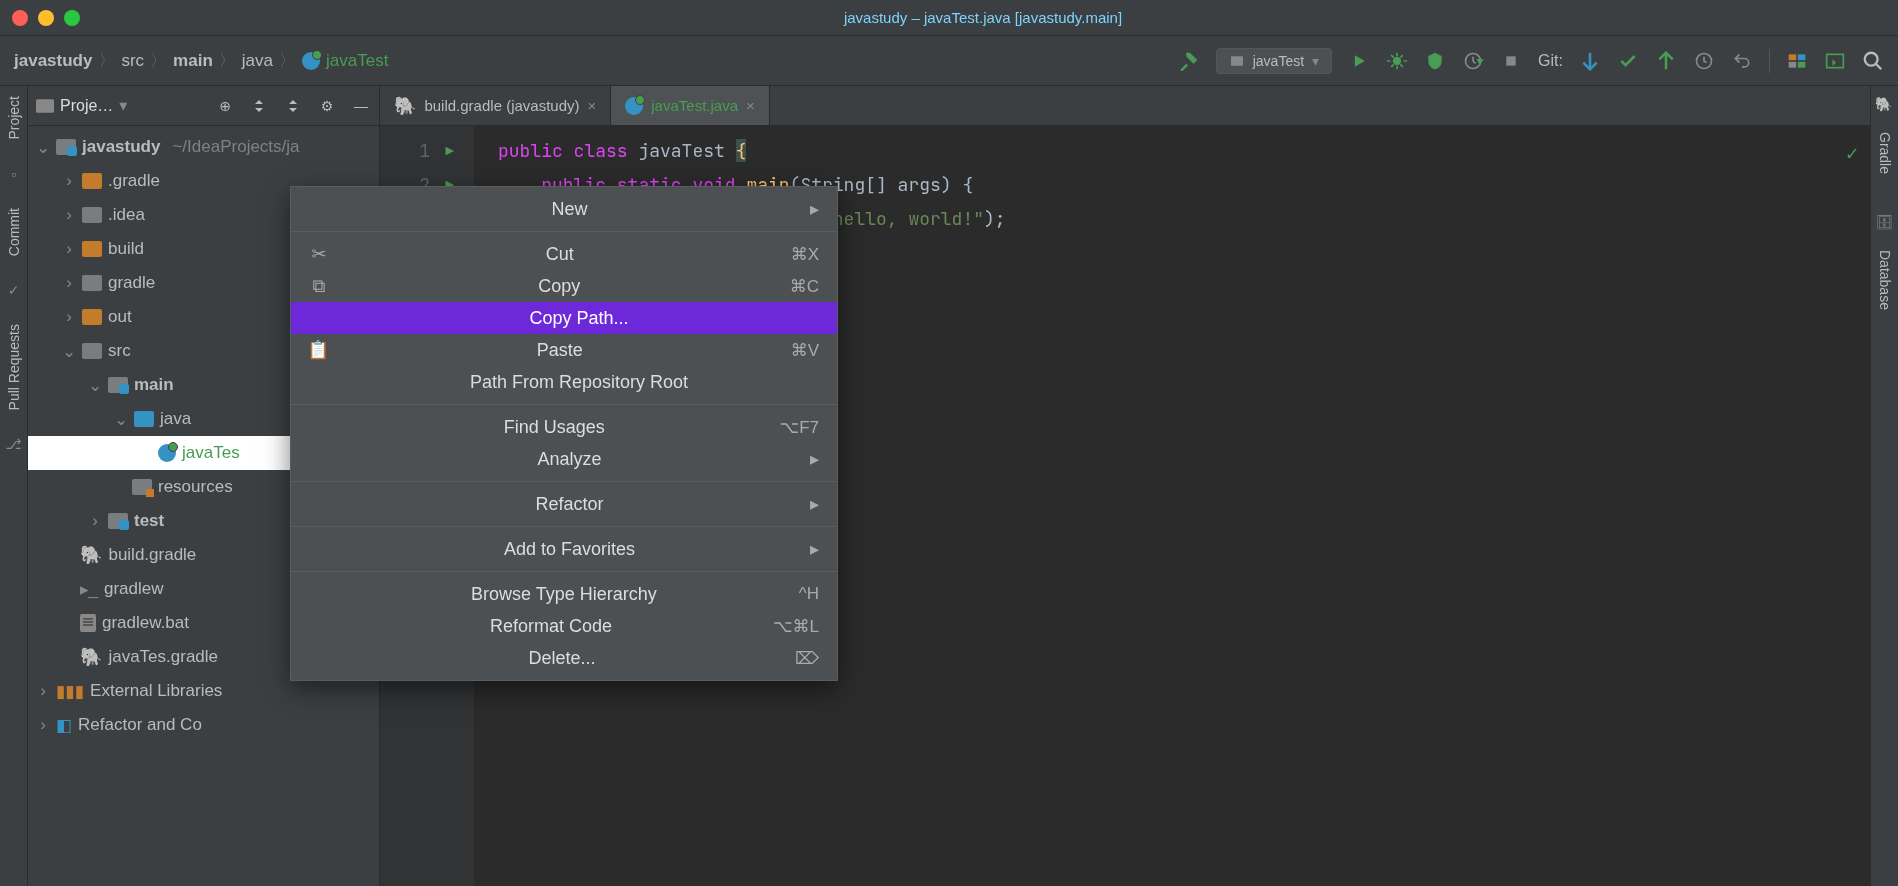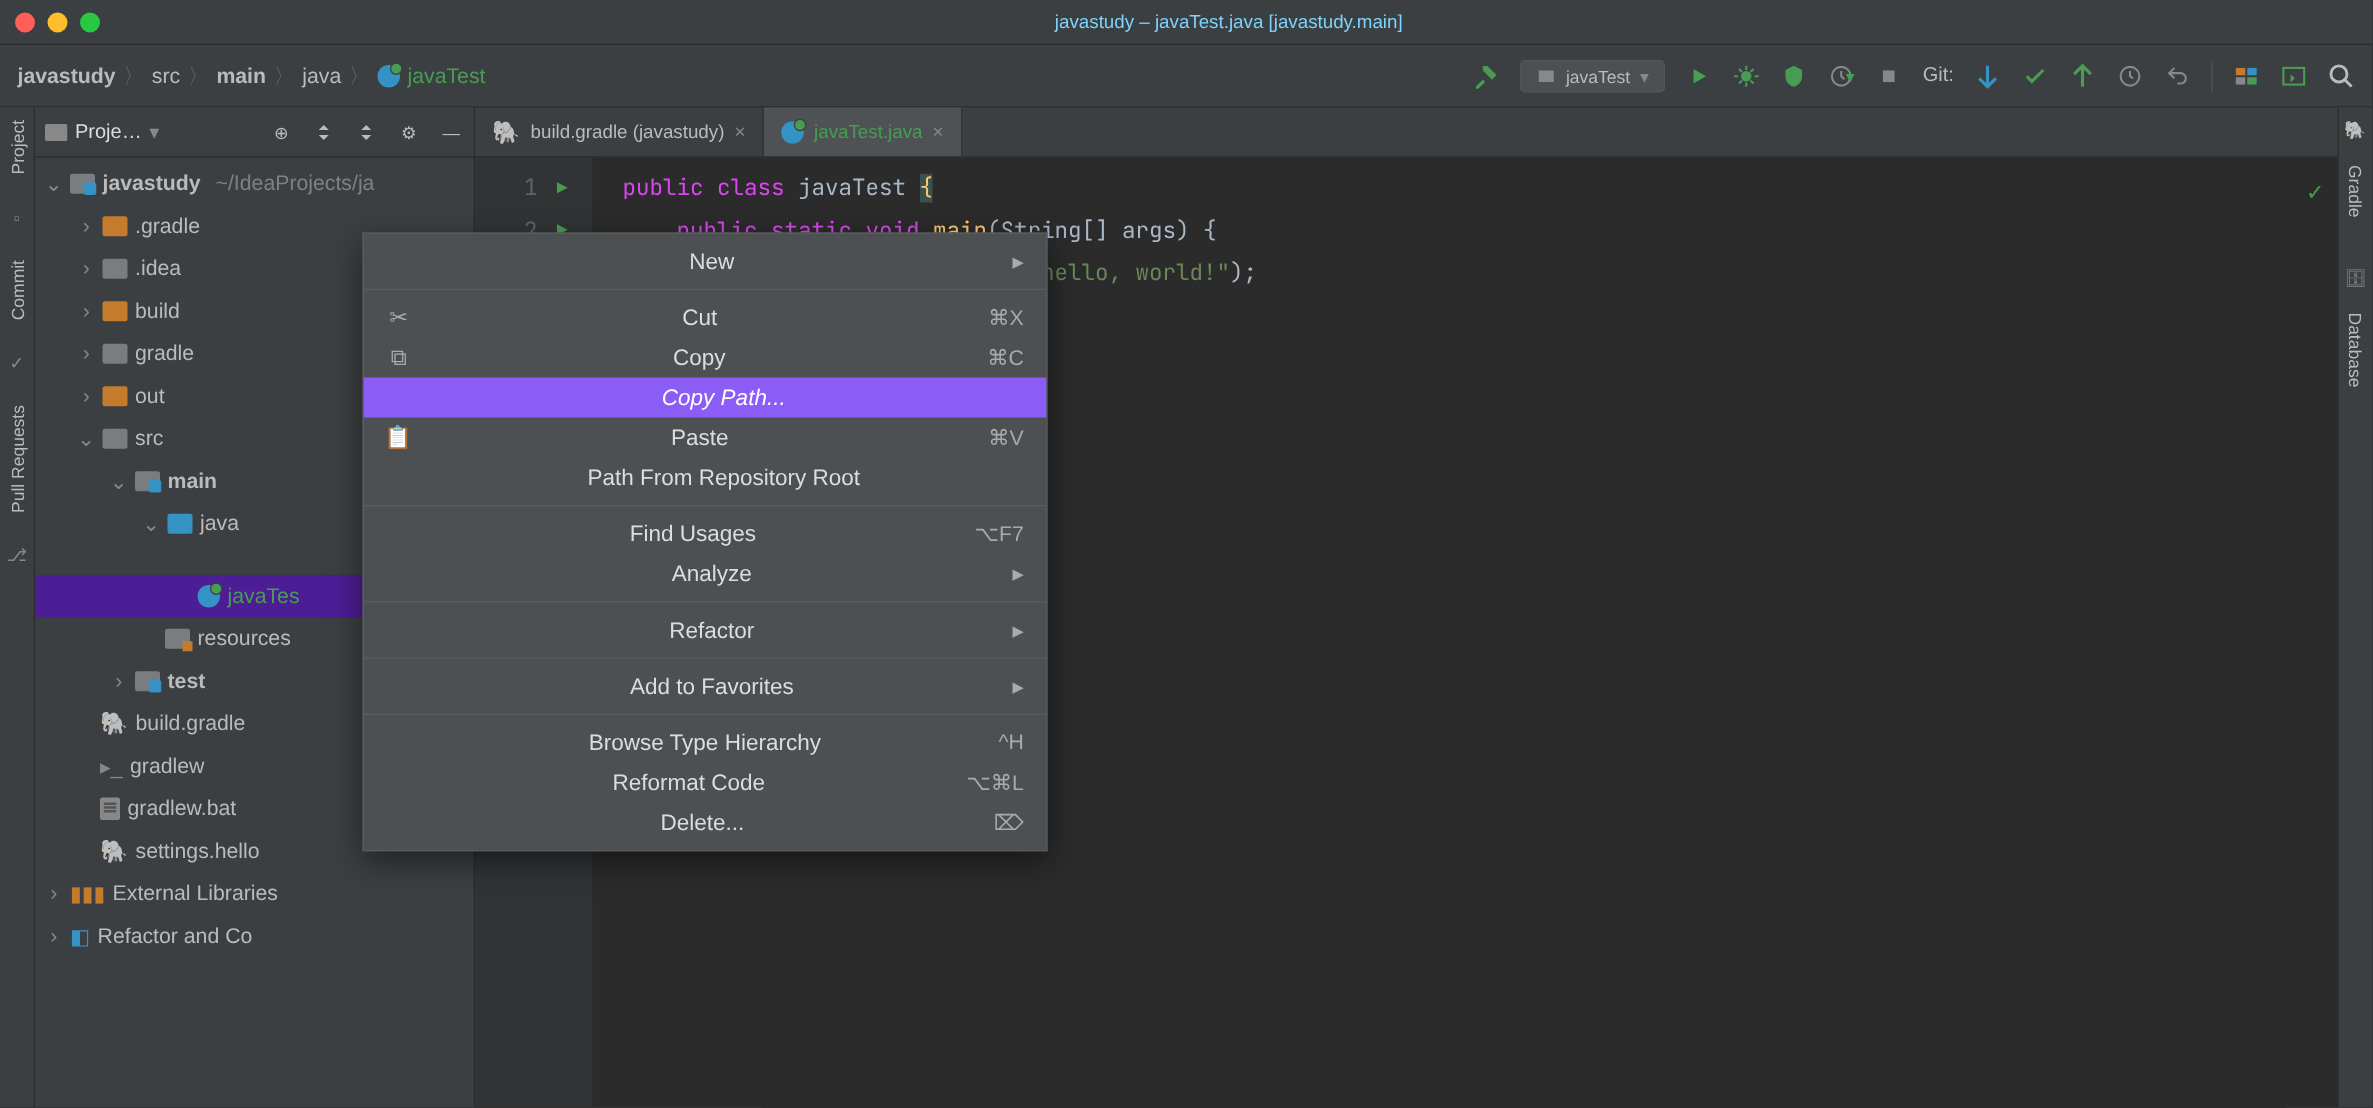--- a/index.html
+++ b/index.html
@@ -105,21 +105,21 @@
 .tree { padding: 4px 0; overflow: hidden; }
 .tree-row {
   height: 34px;
   display: flex; align-items: center;
   padding-left: 8px;
   gap: 6px;
   font-size: 17px;
   cursor: pointer;
   white-space: nowrap;
 }
-.tree-row.selected { background: #4c1d95; margin-top: 24px; }
+.tree-row.selected { background: #ffffff; }
 .tree-row.root .label { font-weight: 600; }
 .tree-row .label { color: #bbb; }
 .tree-row .label.bold { font-weight: 600; }
 .tree-row .label.green { color: #499c54; }
 .tree-row .path-hint { color: #808080; margin-left: 6px; }
 .chev { width: 14px; display: inline-flex; justify-content:center; color: #888; }
 .folder { width: 20px; height: 16px; border-radius: 2px; display:inline-block;}
 .folder.orange { background: #c47b2c; }
 .folder.gray { background: #7a7d80; }
 .folder.blue { background: #3592c4; }
@@ -203,21 +203,21 @@
 }
 .cm-item {
   height: 32px;
   display: flex; align-items: center;
   padding: 0 18px;
   gap: 10px;
   cursor: pointer;
   color: #ddd;
   text-align: center;
 }
-.cm-item.highlight { background: #8b5cf6; color: #fff; font-style: italic; }
+.cm-item.highlight { background: #6d28d9; color: #fff; }
 .cm-item .cm-icon { width: 20px; display:inline-flex; justify-content:center; color:#aaa;}
 .cm-item .cm-label { flex: 1; }
 .cm-item .cm-shortcut { color: #aaa; font-size: 17px;}
 .cm-item .cm-arrow { color: #aaa; }
 .cm-sep { height: 1px; background: #5a5d5f; margin: 6px 0; }
 
 svg { display:block; }
 </style>
 </head>
 <body>
@@ -443,21 +443,21 @@
       <div class="tree-row" style="padding-left:52px;">
         <span style="color:#888;">▸_</span>
         <span class="label">gradlew</span>
       </div>
       <div class="tree-row" style="padding-left:52px;">
         <span class="file-icon"></span>
         <span class="label">gradlew.bat</span>
       </div>
       <div class="tree-row" style="padding-left:52px;">
         <span class="elephant-icon">🐘</span>
-        <span class="label">settings.hello</span>
+        <span class="label">javaTes.gradle</span>
       </div>
       <div class="tree-row" style="padding-left:8px;">
         <span class="chev">›</span>
         <span class="lib-icon">▮▮▮</span>
         <span class="label">External Libraries</span>
       </div>
       <div class="tree-row" style="padding-left:8px;">
         <span class="chev">›</span>
         <span style="color:#3592c4;">◧</span>
         <span class="label">Refactor and Co</span>

